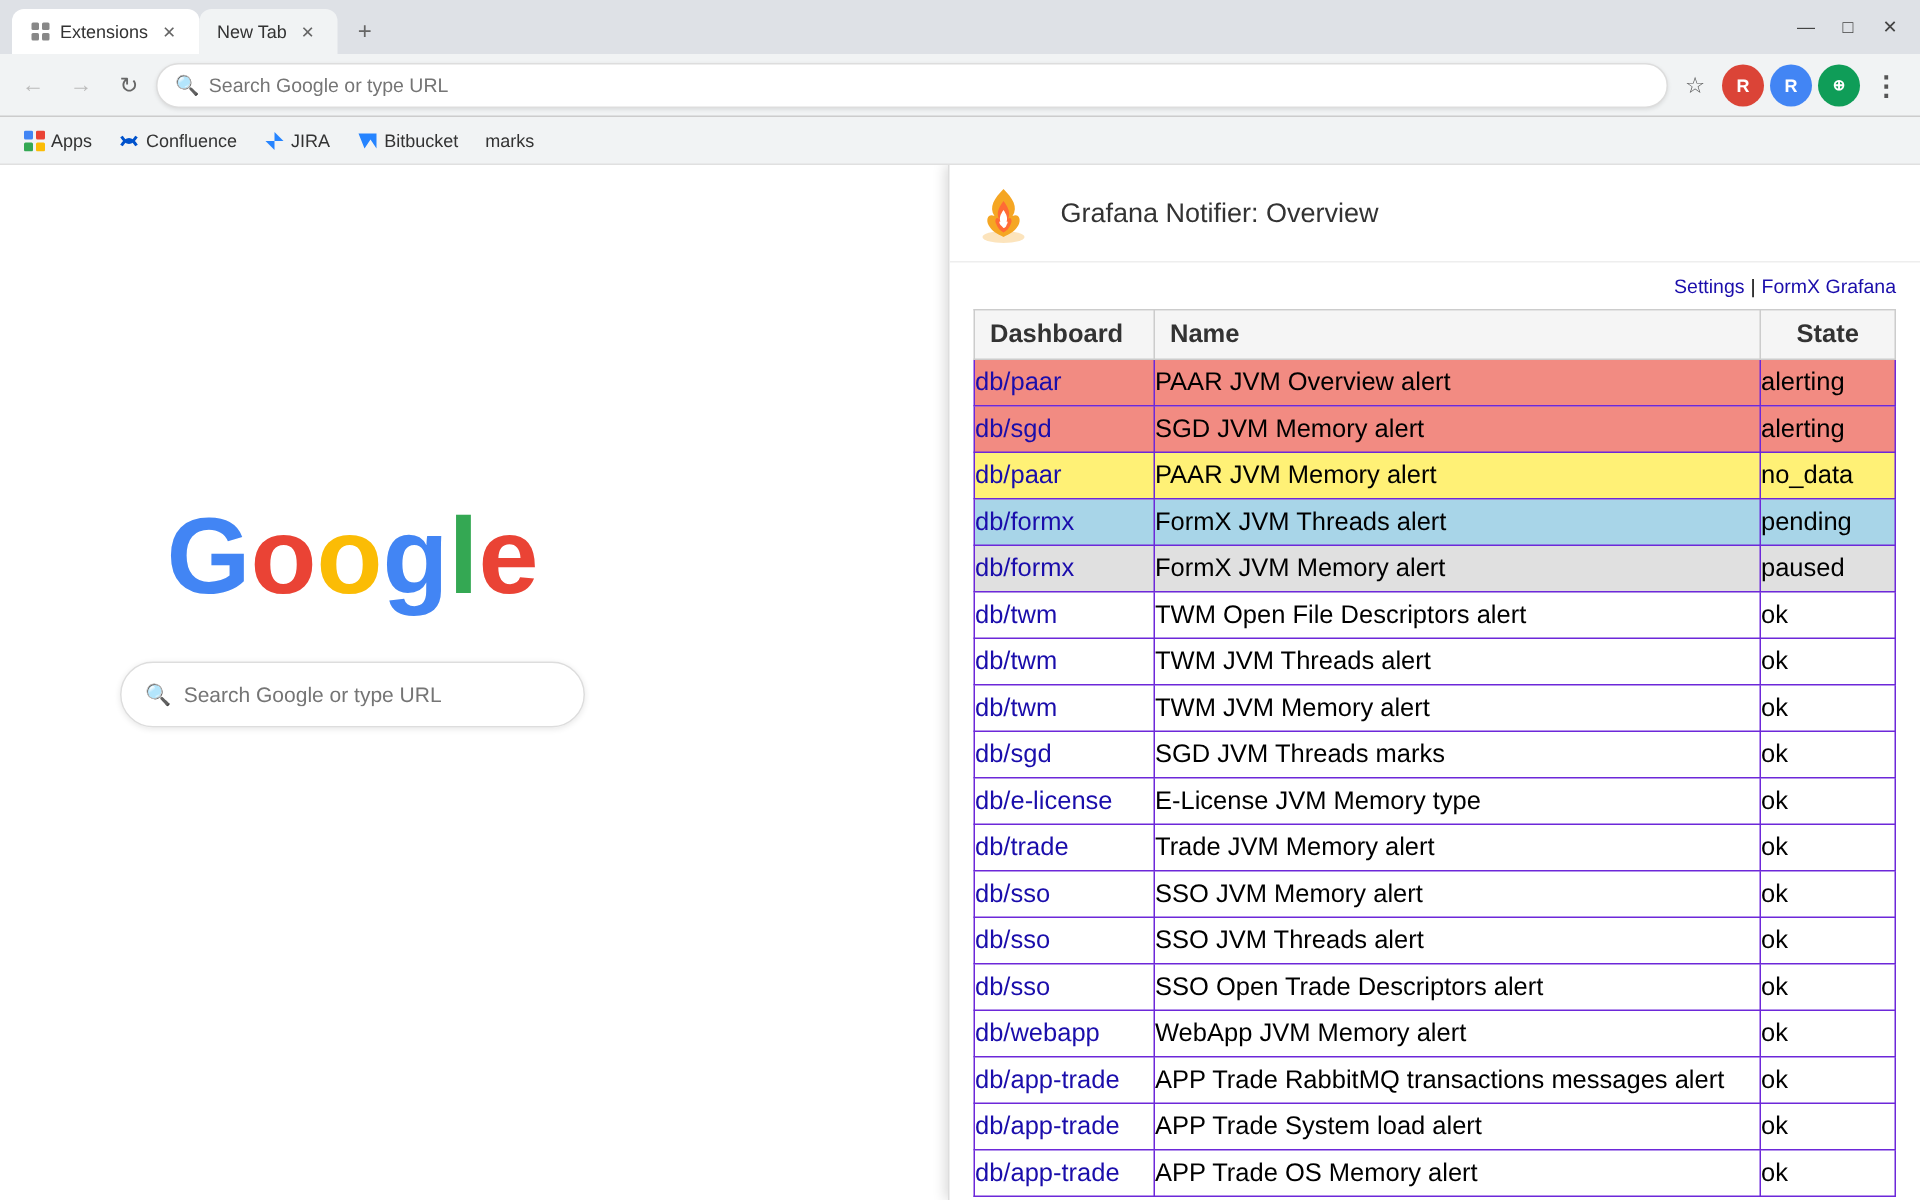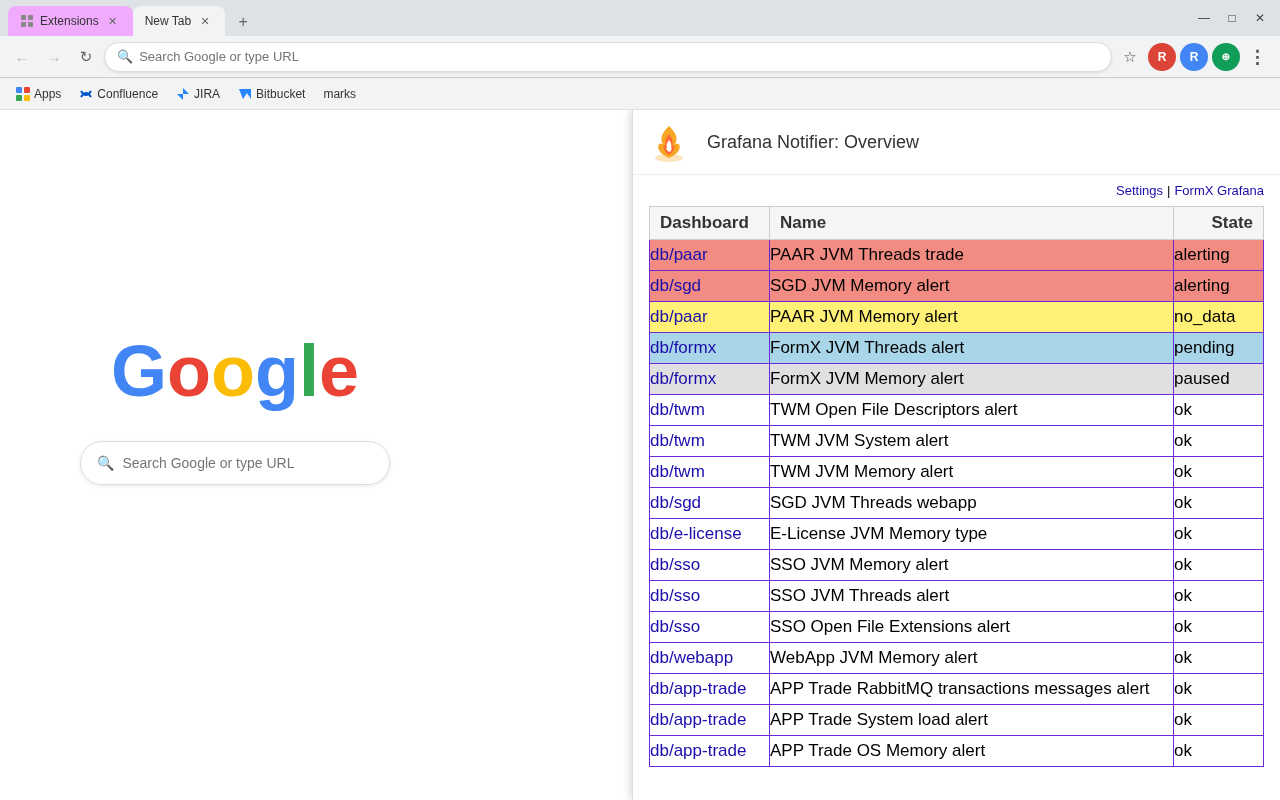--- a/index.html
+++ b/index.html
@@ -5,21 +5,21 @@
     * { margin: 0; padding: 0; box-sizing: border-box; }
     body { font-family: Arial, sans-serif; font-size: 13px; background: #f1f3f4; width: 1280px; height: 800px; overflow: hidden; }
 
     
     .browser-frame { width: 1280px; height: 800px; display: flex; flex-direction: column; background: #dee1e6; }
 
     
     .title-bar { height: 36px; background: #dee1e6; display: flex; align-items: center; padding: 0 8px; gap: 0; }
     .tab-bar { display: flex; align-items: flex-end; flex: 1; height: 36px; }
     .tab { display: flex; align-items: center; height: 30px; padding: 0 12px; border-radius: 8px 8px 0 0; font-size: 12px; gap: 6px; cursor: pointer; max-width: 200px; }
-    .tab.inactive { background: #f0abfc; color: #333; }
+    .tab.inactive { background: #ffffff; color: #333; }
     .tab.active { background: #f1f3f4; color: #333; text-align: right; }
     .tab-icon { width: 14px; height: 14px; display: flex; align-items: center; justify-content: center; }
     .tab-title { flex: 1; overflow: hidden; text-overflow: ellipsis; white-space: nowrap; }
     .tab-close { width: 16px; height: 16px; border-radius: 50%; display: flex; align-items: center; justify-content: center; font-size: 11px; color: #666; cursor: pointer; }
     .new-tab-btn { width: 28px; height: 28px; display: flex; align-items: center; justify-content: center; border-radius: 50%; color: #666; font-size: 16px; cursor: pointer; margin-left: 4px; }
     .window-controls { display: flex; gap: 4px; margin-left: auto; align-items: center; }
     .win-btn { width: 24px; height: 24px; display: flex; align-items: center; justify-content: center; border-radius: 4px; font-size: 12px; color: #444; cursor: pointer; }
 
     
     .toolbar { height: 42px; background: #f1f3f4; display: flex; align-items: center; padding: 0 8px; gap: 4px; border-bottom: 1px solid #ccc; }
@@ -58,21 +58,21 @@
     .grafana-header { display: flex; align-items: center; padding: 12px 16px; border-bottom: 1px solid #eee; gap: 10px; }
     .grafana-logo { display: flex; align-items: center; }
     .grafana-title { font-size: 18px; color: #333; margin-left: 8px; }
     .grafana-links { display: flex; justify-content: flex-end; padding: 8px 16px; gap: 4px; font-size: 13px; }
     .grafana-links a { color: #1a0dab; text-decoration: none; cursor: pointer; }
 
     
     .grafana-table { width: calc(100% - 32px); margin: 0 16px 16px 16px; border-collapse: collapse; border: 1px solid #ccc; font-size: 17px; }
     .grafana-table th { background: #f5f5f5; border: 1px solid #ccc; padding: 6px 10px; text-align: left; font-weight: bold; color: #333; }
     .grafana-table th:first-child { width: 120px; }
-    .grafana-table th:last-child { width: 90px; text-align: right; }
+    .grafana-table th:last-child { width: 90px; text-align: center; }
     .grafana-table td { border: 1px solid #6d28d9; padding: 5px 0; }
     .grafana-table td a { color: #1a0dab; text-decoration: none; }
     .row-alerting { background: #f28b82; }
     .row-no-data { background: #fff176; }
     .row-pending { background: #a8d5e8; }
     .row-paused { background: #e0e0e0; }
     .row-ok { background: white; }
 
     
     .flame-svg { width: 40px; height: 40px; }
@@ -216,21 +216,21 @@
         <thead>
           <tr>
             <th>Dashboard</th>
             <th>Name</th>
             <th>State</th>
           </tr>
         </thead>
         <tbody id="grafana-tbody">
         <tr class="row-alerting">
               <td><a href="#">db/paar</a></td>
-              <td>PAAR JVM Threads trade</td>
+              <td>PAAR JVM Overview alert</td>
               <td>alerting</td>
             </tr>
             <tr class="row-alerting">
               <td><a href="#">db/sgd</a></td>
               <td>SGD JVM Memory alert</td>
               <td>alerting</td>
             </tr>
             <tr class="row-no-data">
               <td><a href="#">db/paar</a></td>
               <td>PAAR JVM Memory alert</td>
@@ -246,51 +246,56 @@
               <td>FormX JVM Memory alert</td>
               <td>paused</td>
             </tr>
             <tr class="row-ok">
               <td><a href="#">db/twm</a></td>
               <td>TWM Open File Descriptors alert</td>
               <td>ok</td>
             </tr>
             <tr class="row-ok">
               <td><a href="#">db/twm</a></td>
-              <td>TWM JVM System alert</td>
+              <td>TWM JVM Threads alert</td>
               <td>ok</td>
             </tr>
             <tr class="row-ok">
               <td><a href="#">db/twm</a></td>
               <td>TWM JVM Memory alert</td>
               <td>ok</td>
             </tr>
             <tr class="row-ok">
               <td><a href="#">db/sgd</a></td>
-              <td>SGD JVM Threads webapp</td>
+              <td>SGD JVM Threads marks</td>
               <td>ok</td>
             </tr>
             <tr class="row-ok">
               <td><a href="#">db/e-license</a></td>
               <td>E-License JVM Memory type</td>
               <td>ok</td>
             </tr>
             <tr class="row-ok">
+              <td><a href="#">db/trade</a></td>
+              <td>Trade JVM Memory alert</td>
+              <td>ok</td>
+            </tr>
+            <tr class="row-ok">
               <td><a href="#">db/sso</a></td>
               <td>SSO JVM Memory alert</td>
               <td>ok</td>
             </tr>
             <tr class="row-ok">
               <td><a href="#">db/sso</a></td>
               <td>SSO JVM Threads alert</td>
               <td>ok</td>
             </tr>
             <tr class="row-ok">
               <td><a href="#">db/sso</a></td>
-              <td>SSO Open File Extensions alert</td>
+              <td>SSO Open Trade Descriptors alert</td>
               <td>ok</td>
             </tr>
             <tr class="row-ok">
               <td><a href="#">db/webapp</a></td>
               <td>WebApp JVM Memory alert</td>
               <td>ok</td>
             </tr>
             <tr class="row-ok">
               <td><a href="#">db/app-trade</a></td>
               <td>APP Trade RabbitMQ transactions messages alert</td>

